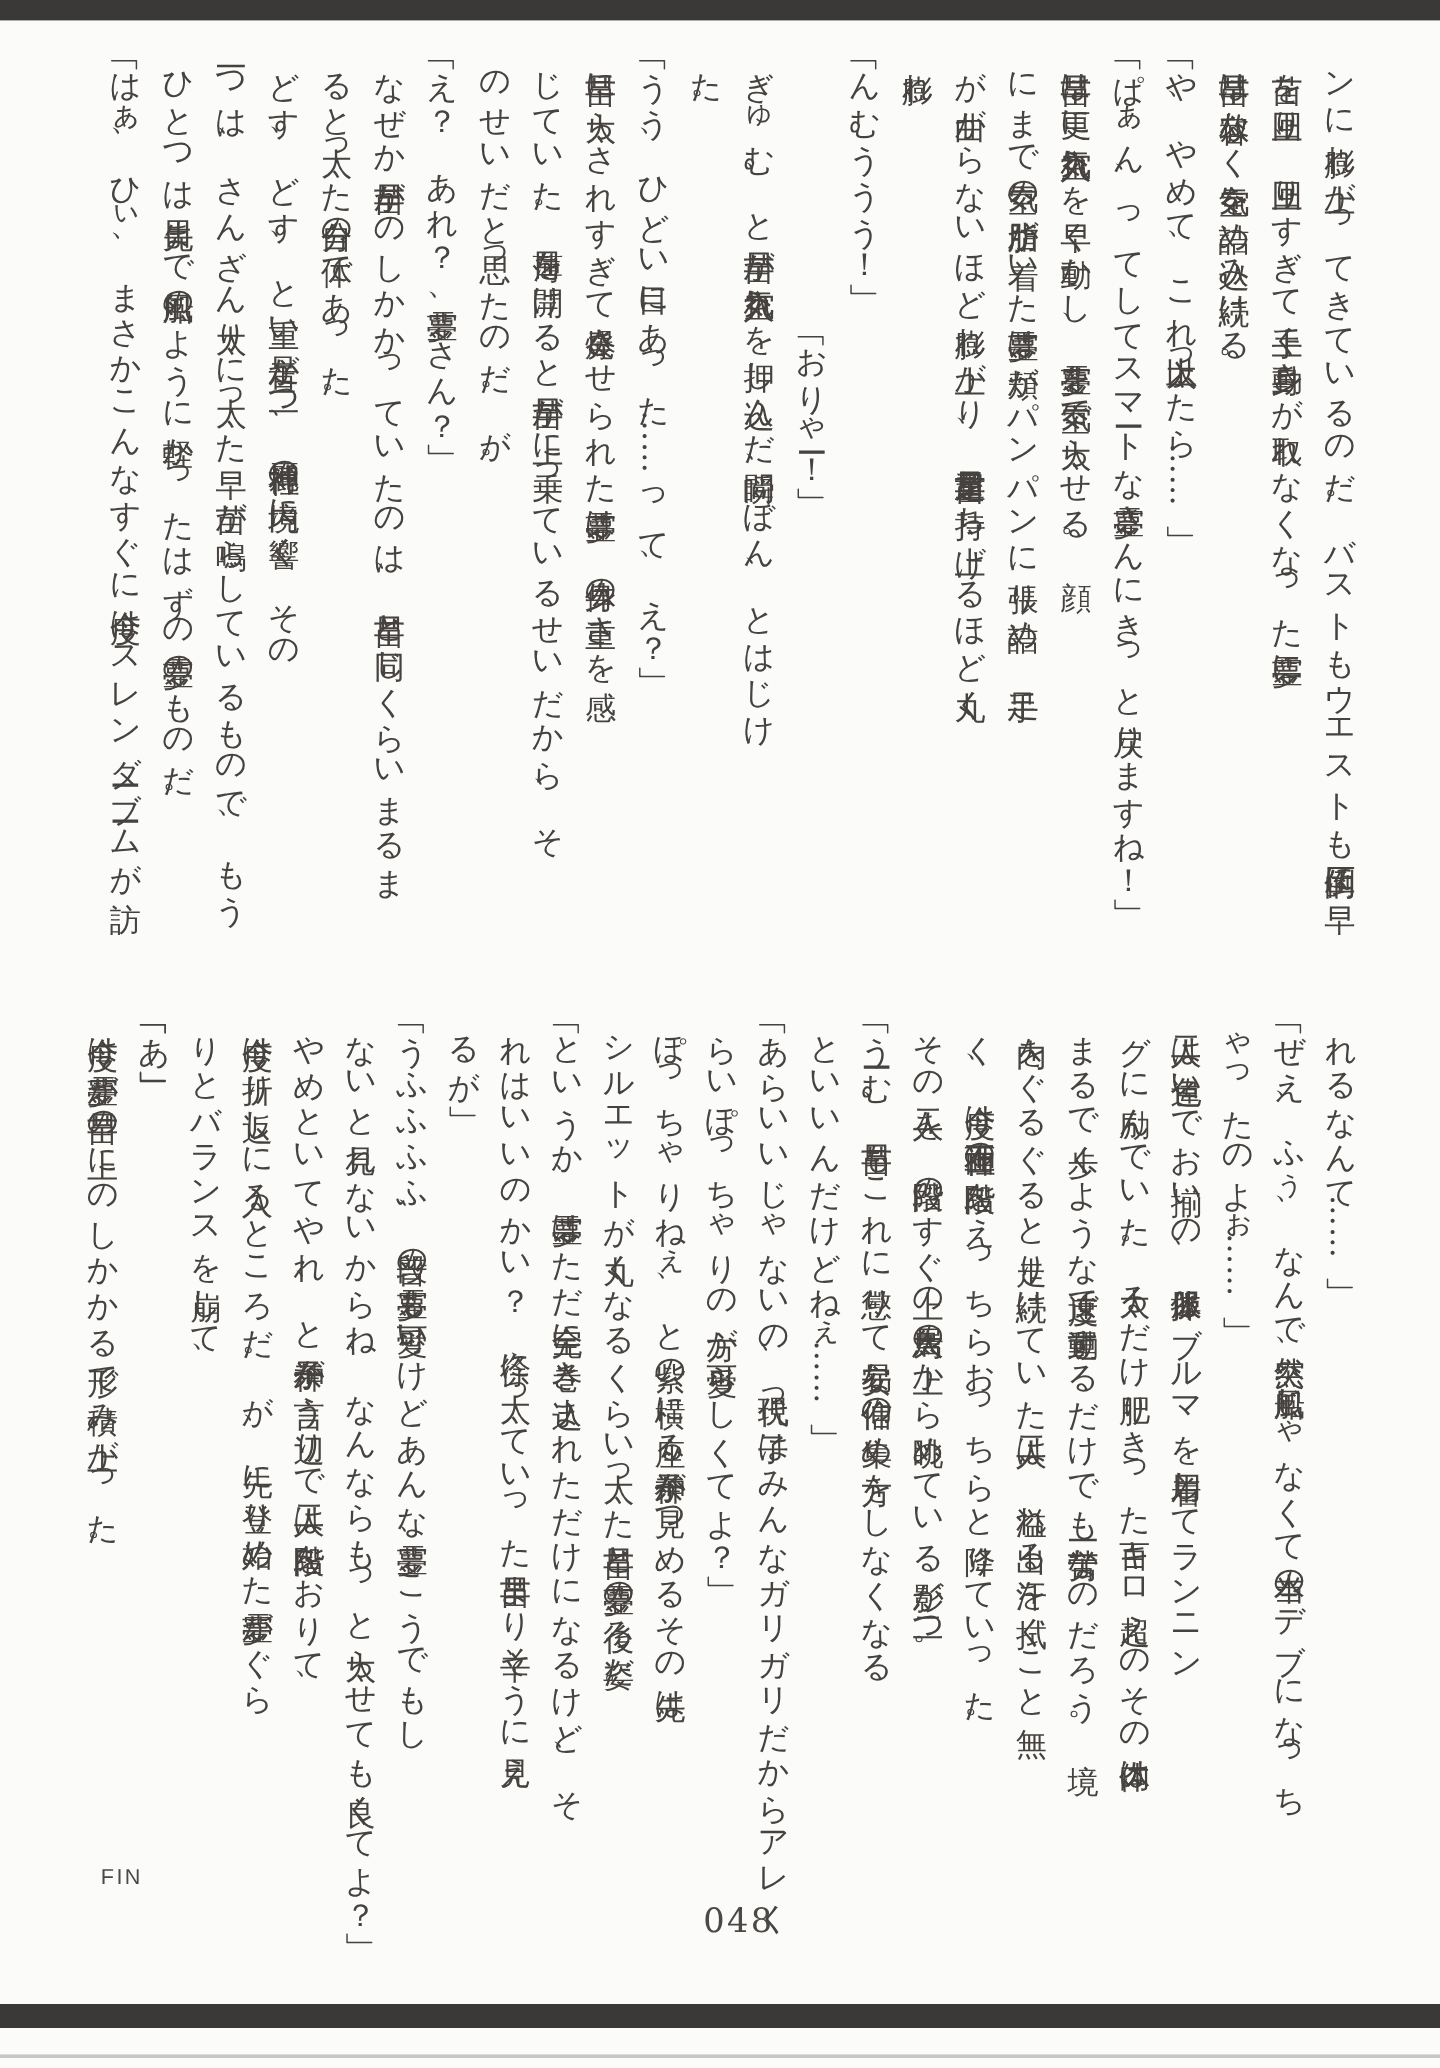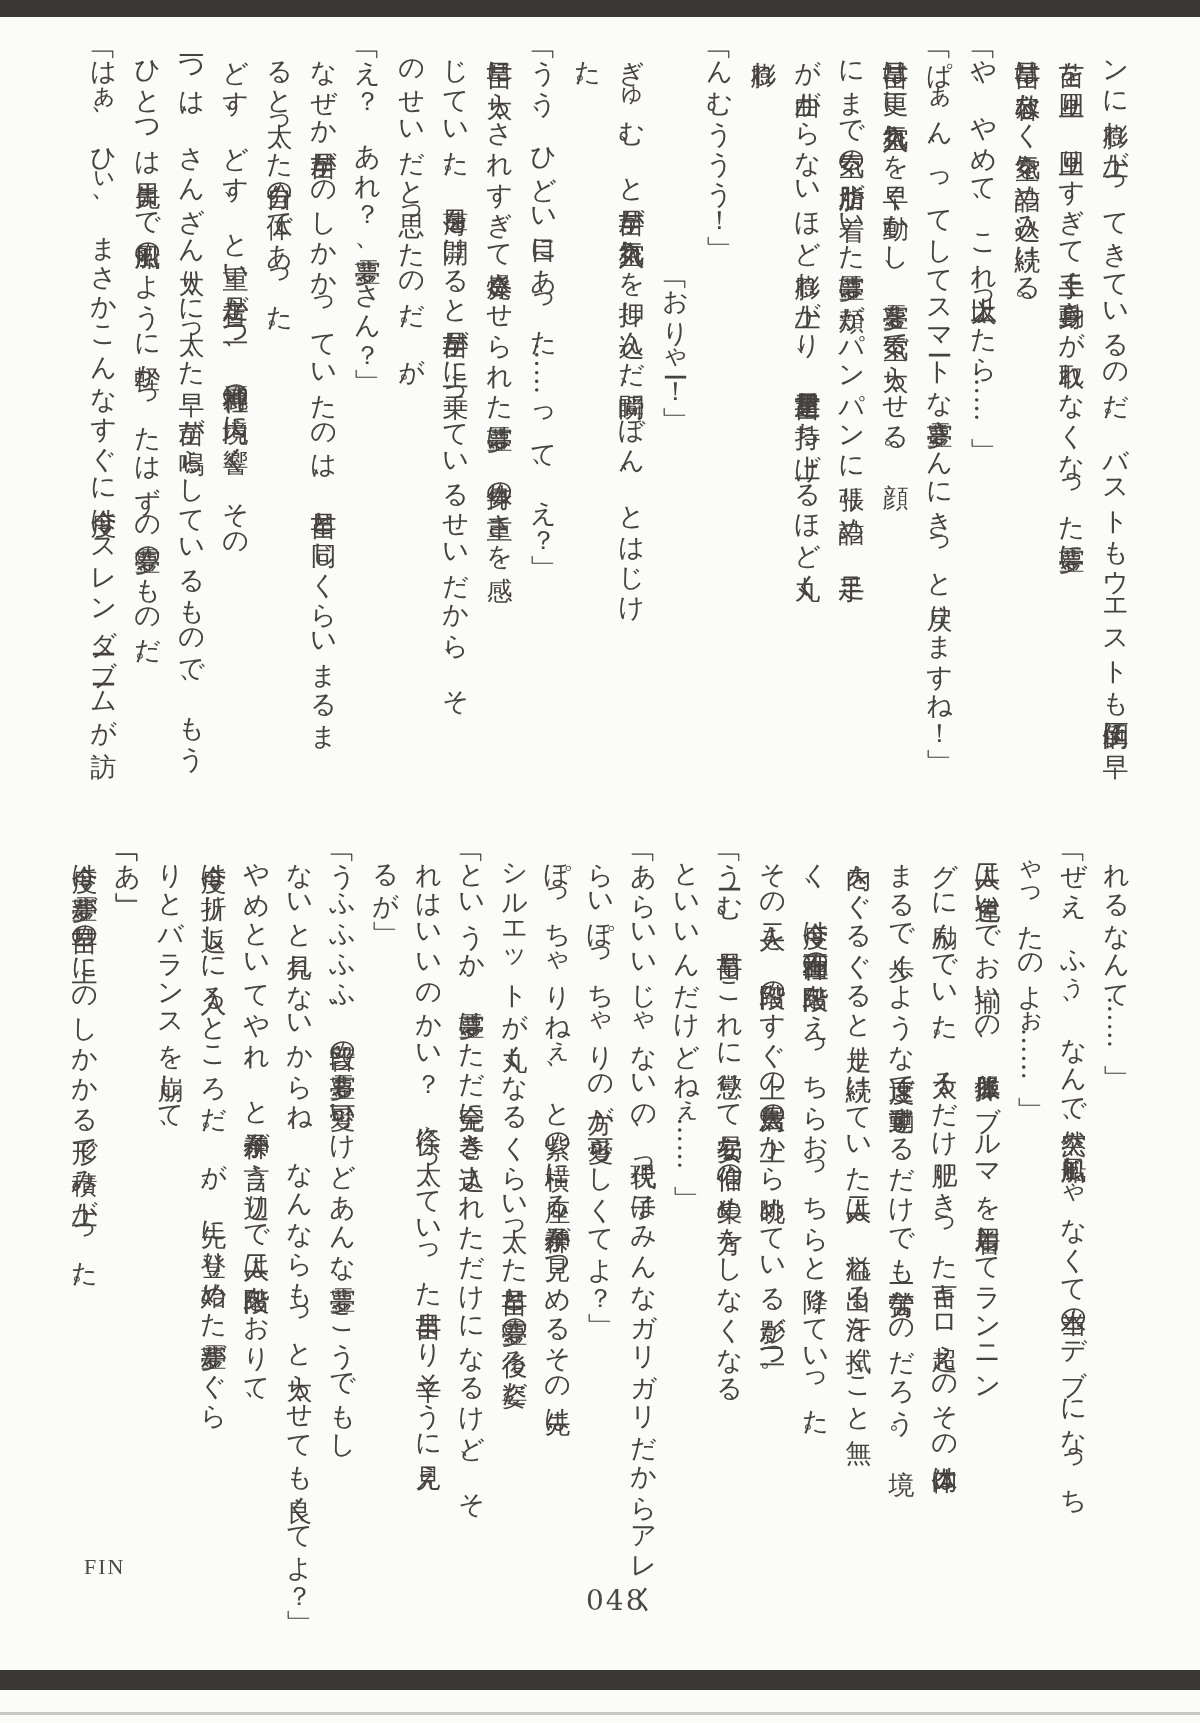--- a/index.html
+++ b/index.html
@@ -30,22 +30,22 @@
     letter-spacing: 0.5px;
   }
   .block-top { top: 42px; height: 820px; }
   .block-bottom { top: 845px; height: 800px; }
   .col { white-space: nowrap; }
   .block-top .col { line-height: 44px; }
   .block-bottom .col { line-height: 43px; }
   .col.staggered { padding-top: 230px; }
   .fin {
     position: absolute; left: 84px; top: 1554px;
-    font-family: Liberation Serif, serif;
-    font-size: 22px; letter-spacing: 2px; color: #4b4845;
+    font-family: Liberation Sans, sans-serif;
+    font-size: 18px; letter-spacing: 2px; color: #4b4845;
   }
   .page-num {
     position: absolute; left: 586px; top: 1584px;
     font-size: 28px; letter-spacing: 2px; color: #4b4845;
     font-family: "DejaVu Serif", "Liberation Serif", serif;
   }
 </style>
 </head>
 <body>
 

